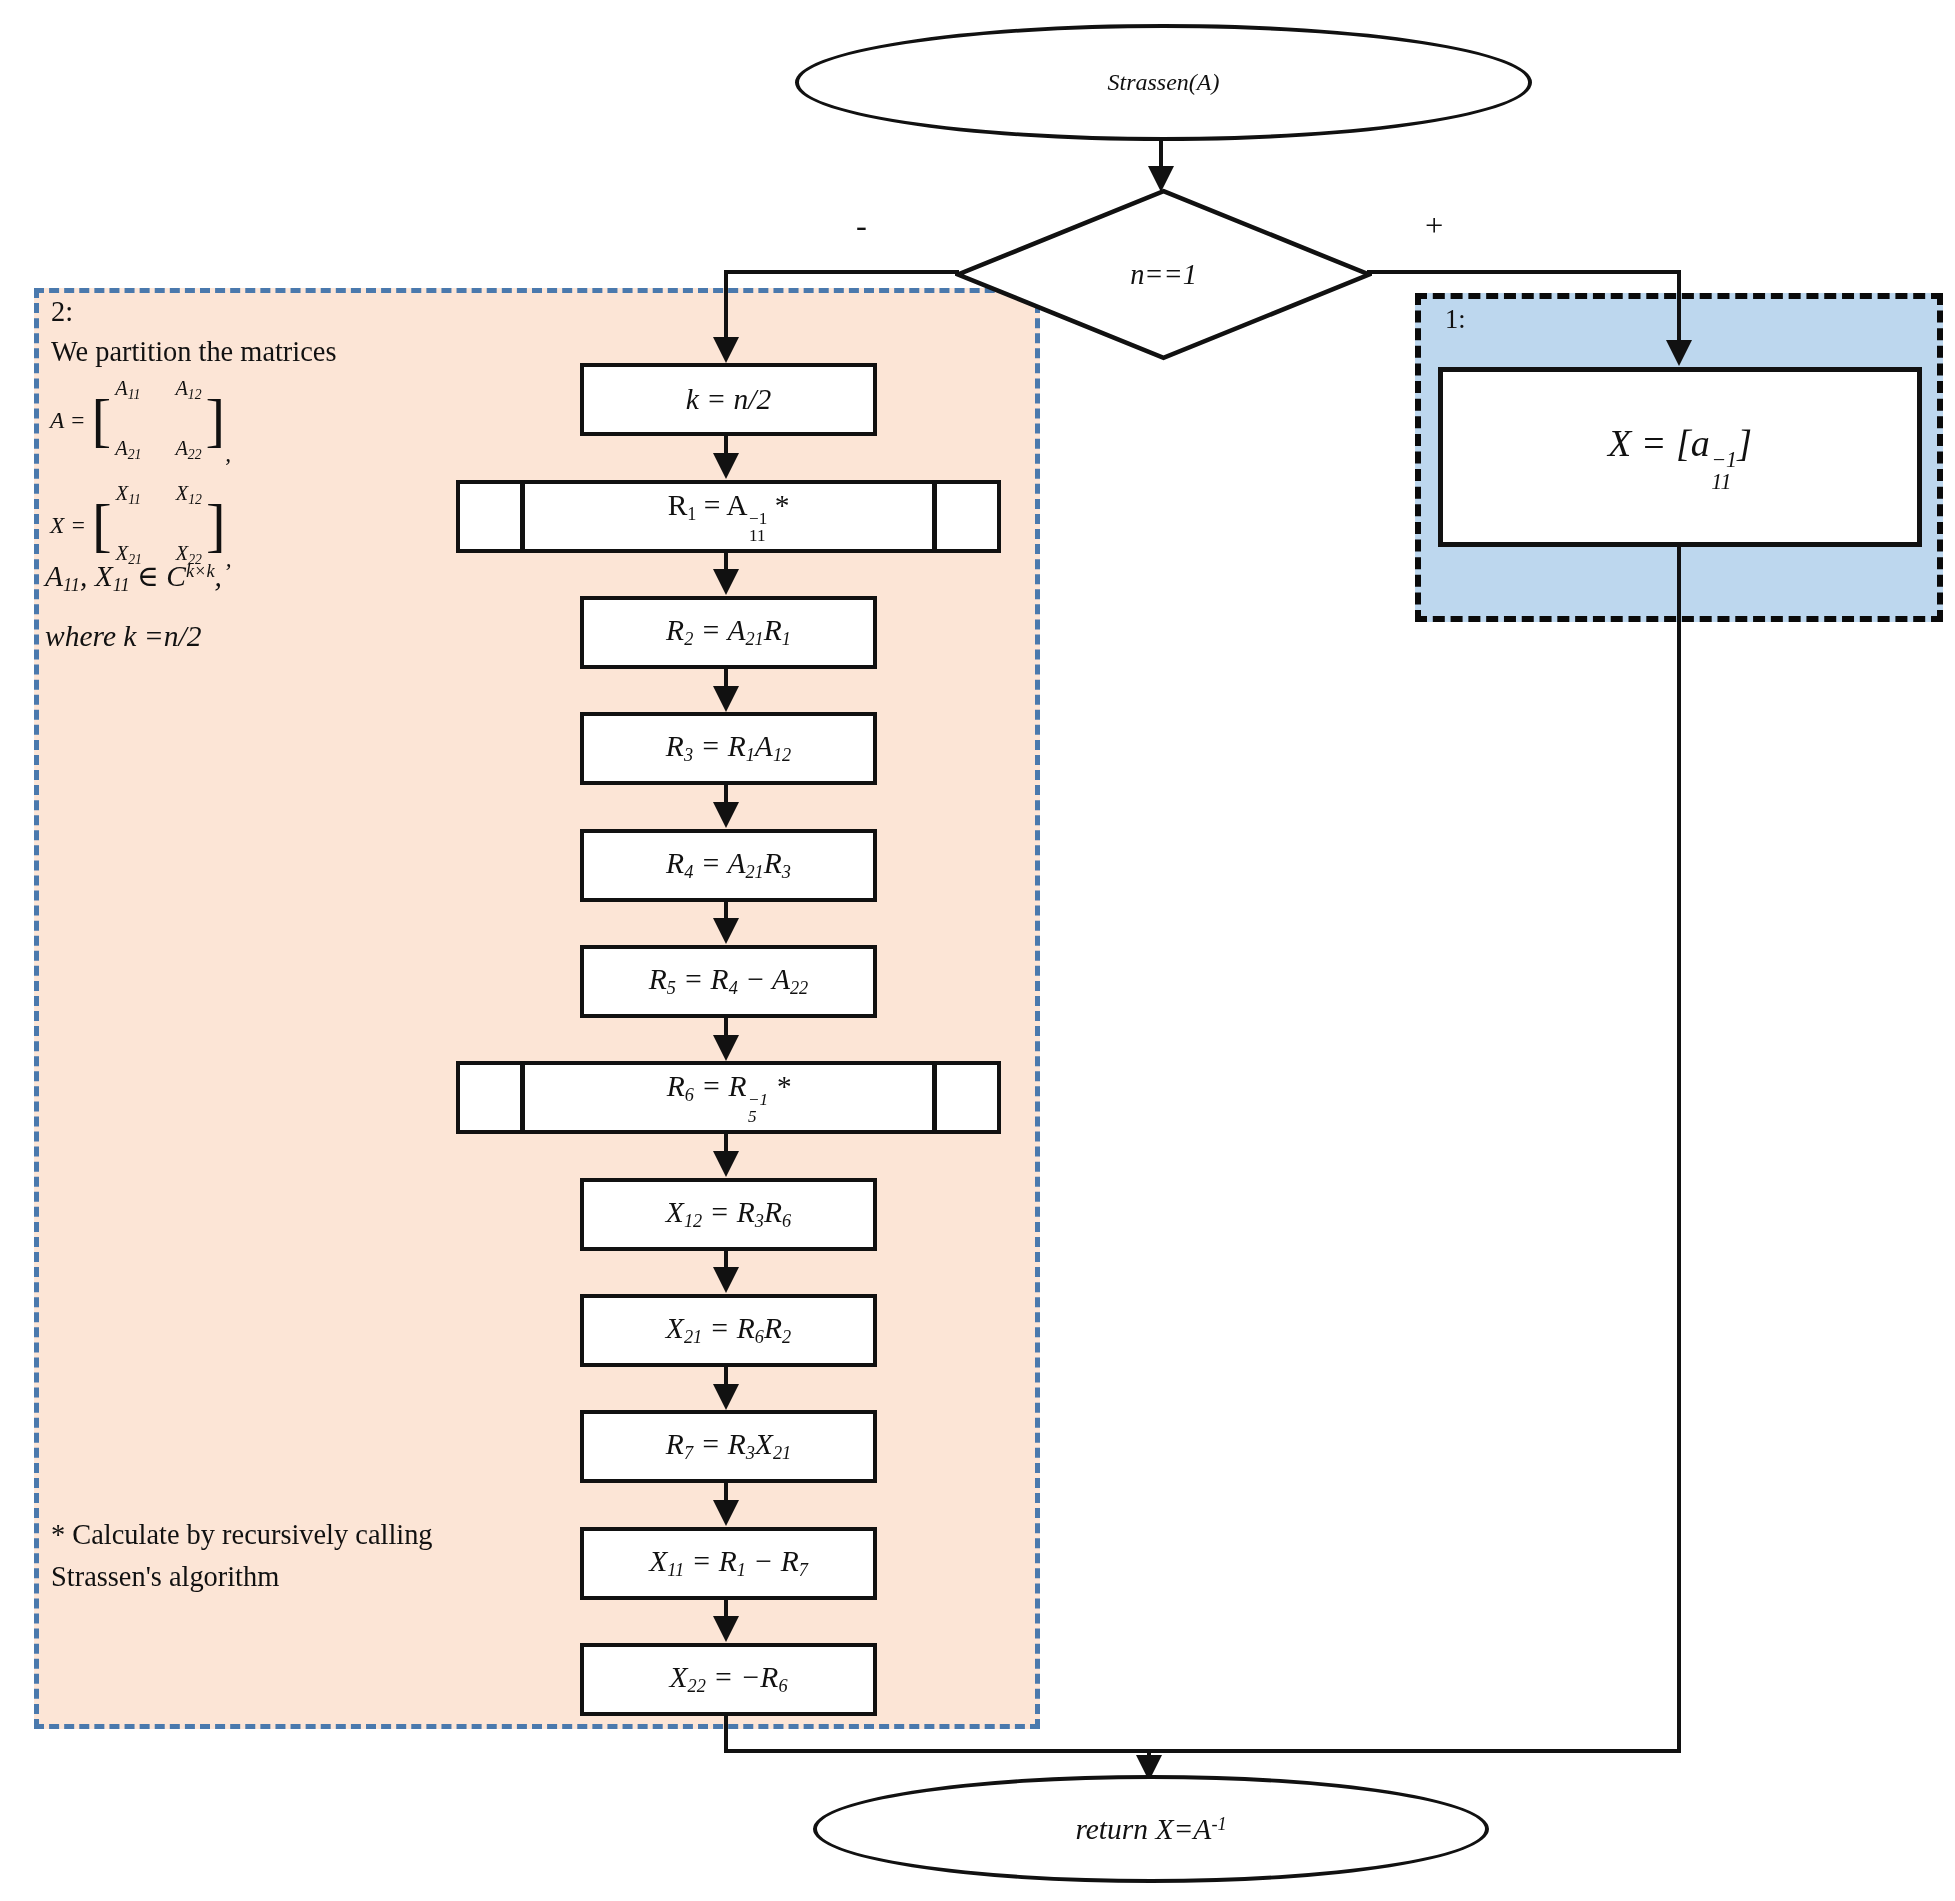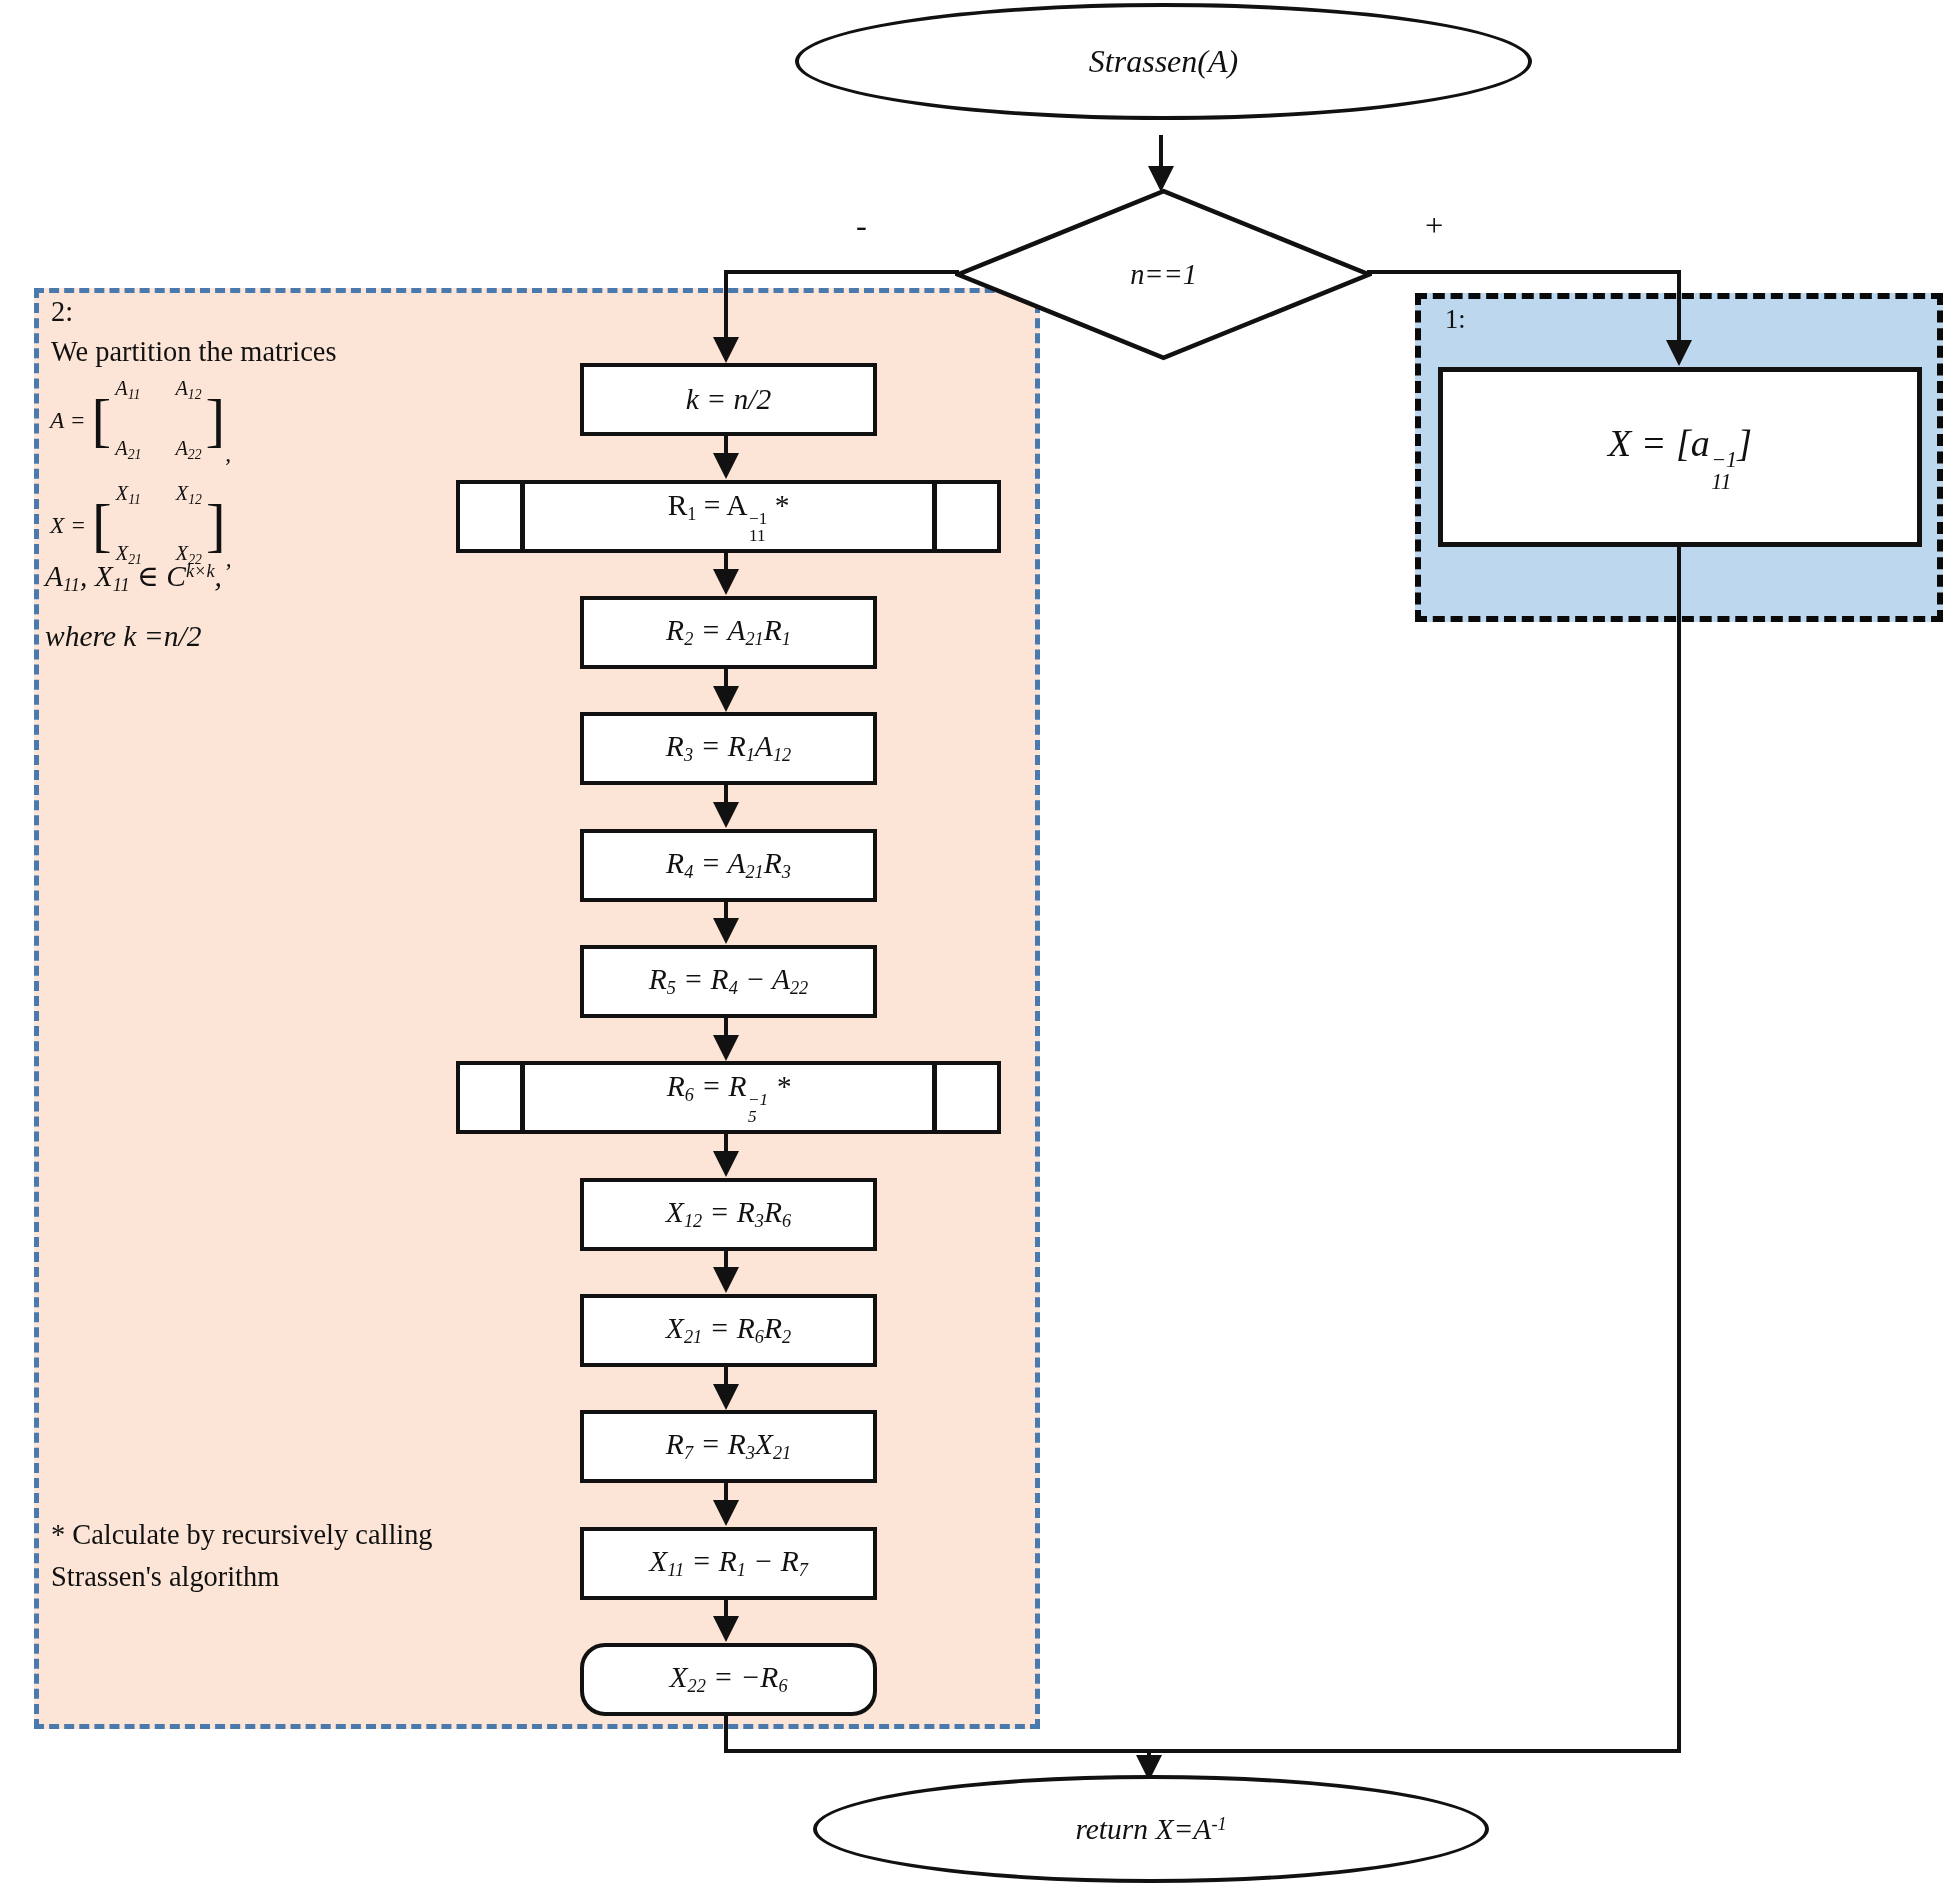--- a/index.html
+++ b/index.html
@@ -10,21 +10,21 @@
   
   .region{position:absolute;box-sizing:border-box;z-index:1;}
   .region2{left:34px;top:288px;width:1006px;height:1441px;background:#fce5d6;border:5.1px dashed #4a79ad;}
   .region1{left:1415px;top:293px;width:528px;height:329px;background:#bdd7ee;border:6.1px dashed #0a0a0a;}
   .region-label{position:absolute;font-size:28.4px;z-index:3;}
 
   
   .ellipse{position:absolute;background:#fff;border:4.6px solid #111;border-radius:50%;
            display:flex;align-items:center;justify-content:center;font-style:italic;
            box-sizing:border-box;z-index:6;}
-  .start-ellipse{left:795px;top:3px;width:737px;height:117px;font-size:32px;}
+  .start-ellipse{left:795px;top:24px;width:737px;height:117px;font-size:24px;}
   .end-ellipse{left:813px;top:1775px;width:676px;height:108px;font-size:29.5px;font-style:italic;}
 
   
   .diamond-wrap{position:absolute;left:955px;top:188px;width:417px;height:173px;z-index:6;}
   .diamond-label{position:absolute;left:955px;top:188px;width:417px;height:173px;display:flex;
                  align-items:center;justify-content:center;font-style:italic;font-size:28.4px;z-index:7;}
   .branch-label{position:absolute;font-size:32.5px;z-index:5;}
 
   
   .vline{position:absolute;width:4.1px;background:#111;z-index:5;}
@@ -196,21 +196,21 @@
       <div class="step-box" style="top: 1410px;">
         <span class="math">R<span class="msub">7</span> = R<span class="msub">3</span>X<span class="msub">21</span></span>
       </div>
       <div class="vline" style="left: 724px; top: 1483px; height: 19.3px;"></div>
       <div class="ah" style="left: 713px; top: 1500px;"></div>
       <div class="step-box" style="top: 1527px; font-style: italic;">
         <span class="math">X<span class="msub">11</span> = R<span class="msub">1</span> − R<span class="msub">7</span></span>
       </div>
       <div class="vline" style="left: 724px; top: 1600px; height: 19.3px;"></div>
       <div class="ah" style="left: 713px; top: 1616px;"></div>
-      <div class="step-box" style="top: 1643px; border-radius: 25px;">
+      <div class="step-box" style="top: 1643px;">
         <span class="math">X<span class="msub">22</span> = −R<span class="msub">6</span></span>
       </div>
     </div>
 
   <div class="vline" style="left:724px;top:1716px;height:37px;"></div>
   <div class="vline" style="left:1677px;top:545px;height:1208px;"></div>
   <div class="hline" style="left:724px;top:1749px;width:957px;"></div>
   <div class="vline" style="left:1147px;top:1749px;height:8.1px;"></div>
   <div class="ah" style="left:1136px;top:1755px;"></div>
 

